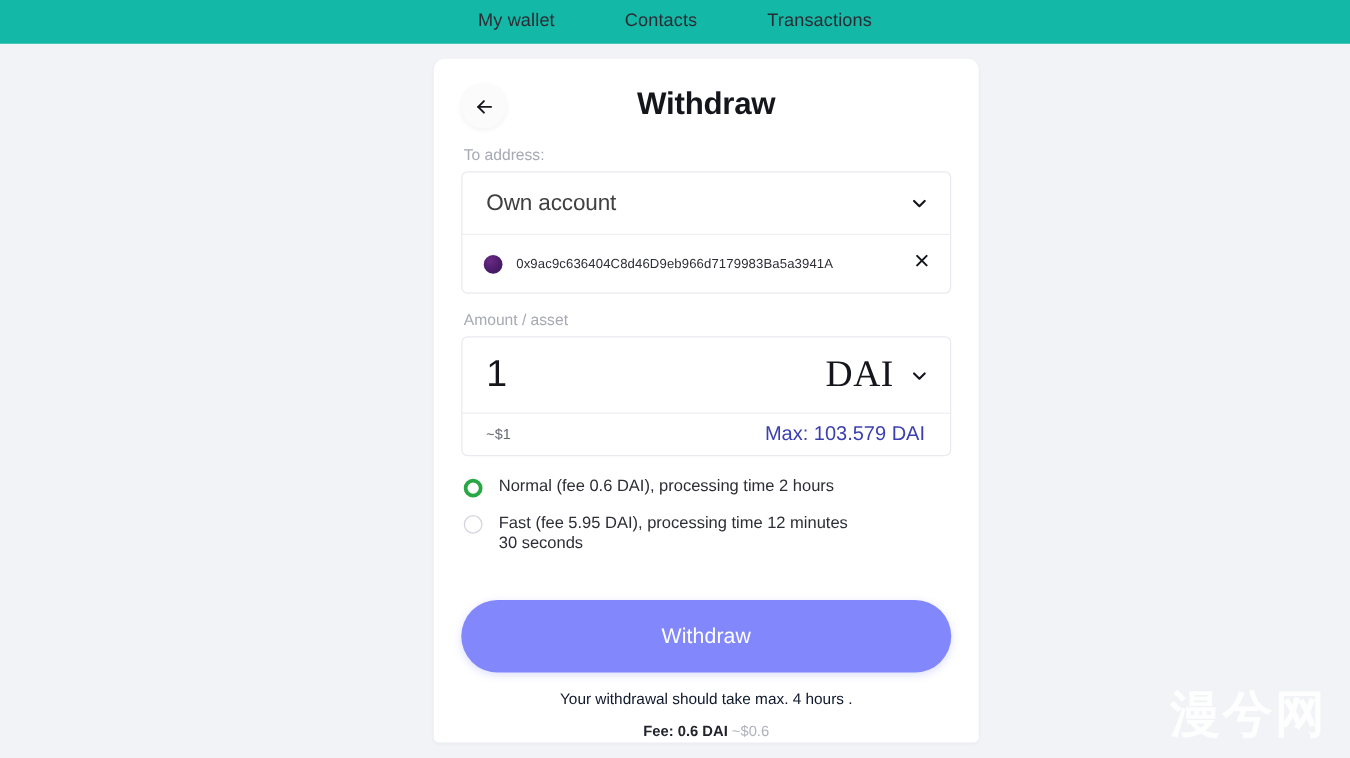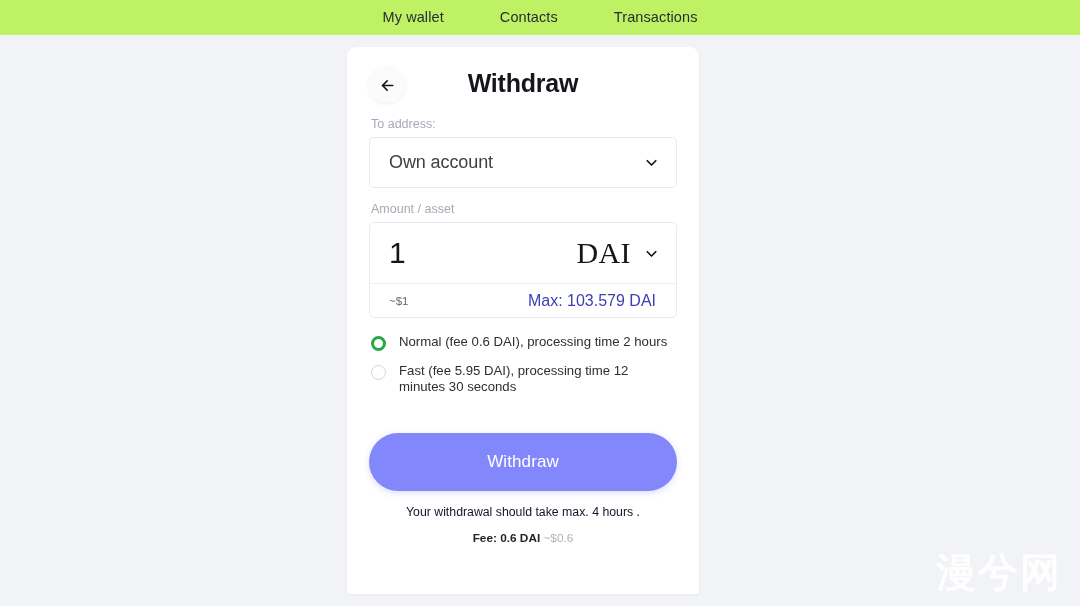--- a/index.html
+++ b/index.html
@@ -15,40 +15,40 @@
     position: relative;
     overflow: hidden;
   }
 
   
   .topnav {
     position: absolute;
     top: 0; left: 0;
     width: 1080px;
     height: 35px;
-    background: #bef264;
+    background: #14b8a6;
     display: flex;
     align-items: center;
     justify-content: center;
     gap: 56px;
   }
   .nav-item {
     font-size: 14.5px;
     color: #2b2b33;
     letter-spacing: 0.1px;
     cursor: pointer;
     line-height: 1;
   }
 
   
   .card {
     position: absolute;
     left: 347px;
     top: 47px;
-    width: 352px;
+    width: 436px;
     height: 547px;
     background: #ffffff;
     border-radius: 9px 9px 4px 4px;
     box-shadow: 0 1px 3px rgba(30,35,60,0.045);
     overflow: hidden;
   }
 
   
   .card-header {
     position: relative;
@@ -292,20 +292,32 @@
   </div>
 
   <div class="field-label">To address:</div>
   <div class="box">
     <div class="select-row">
       <span class="select-value">Own account</span>
       <span class="chev">
         <svg width="17" height="17" viewBox="0 0 24 24" fill="none" stroke="#15161c" stroke-width="2.4" stroke-linecap="round" stroke-linejoin="round">
           <polyline points="6 9.5 12 15.5 18 9.5"></polyline>
         </svg>
+      </span>
+    </div>
+    <div class="address-row">
+      <span class="avatar"></span>
+      <span class="address-text">0x9ac9c636404C8d46D9eb966d7179983Ba5a3941A</span>
+      <span class="clear-btn">
+        <span>
+          <svg width="13" height="13" viewBox="0 0 24 24" fill="none" stroke="#15161c" stroke-width="3" stroke-linecap="round">
+            <line x1="5" y1="5" x2="19" y2="19"></line>
+            <line x1="19" y1="5" x2="5" y2="19"></line>
+          </svg>
+        </span>
       </span>
     </div>
   </div>
 
   <div class="amount-wrap">
     <div class="field-label">Amount / asset</div>
     <div class="box">
       <div class="amount-row">
         <input class="amount-value" type="text" value="1" style="">
         <div class="asset-select">

